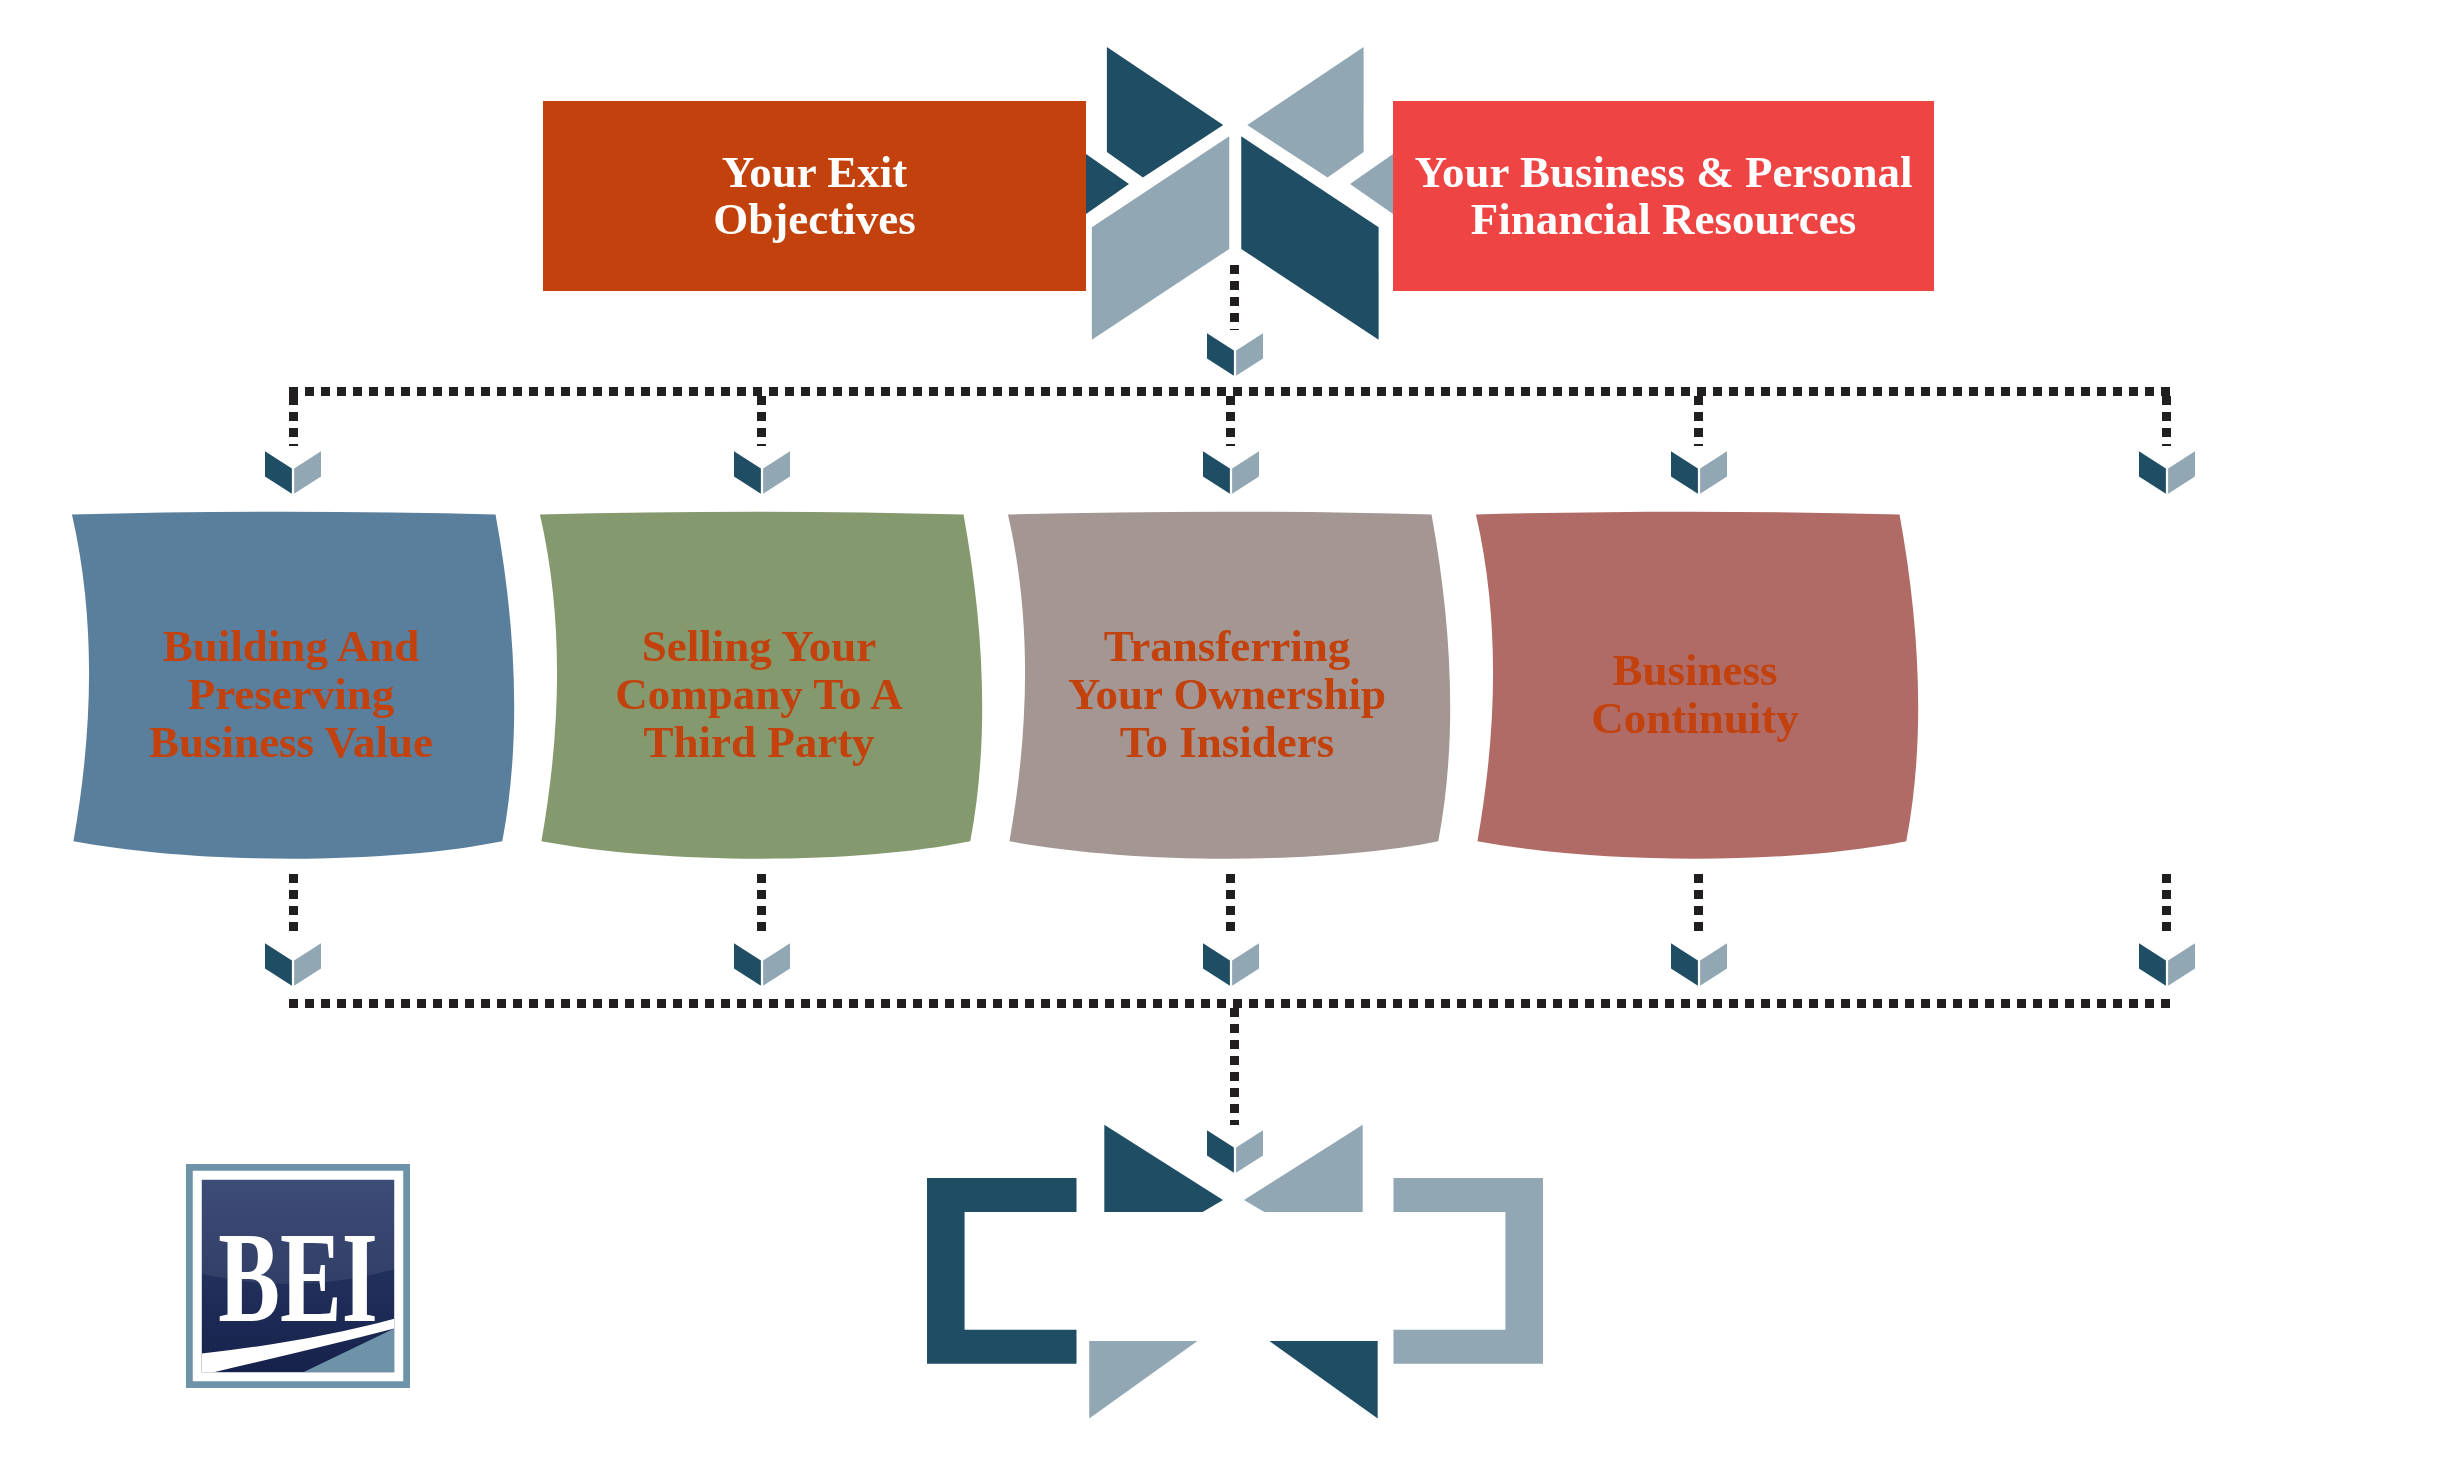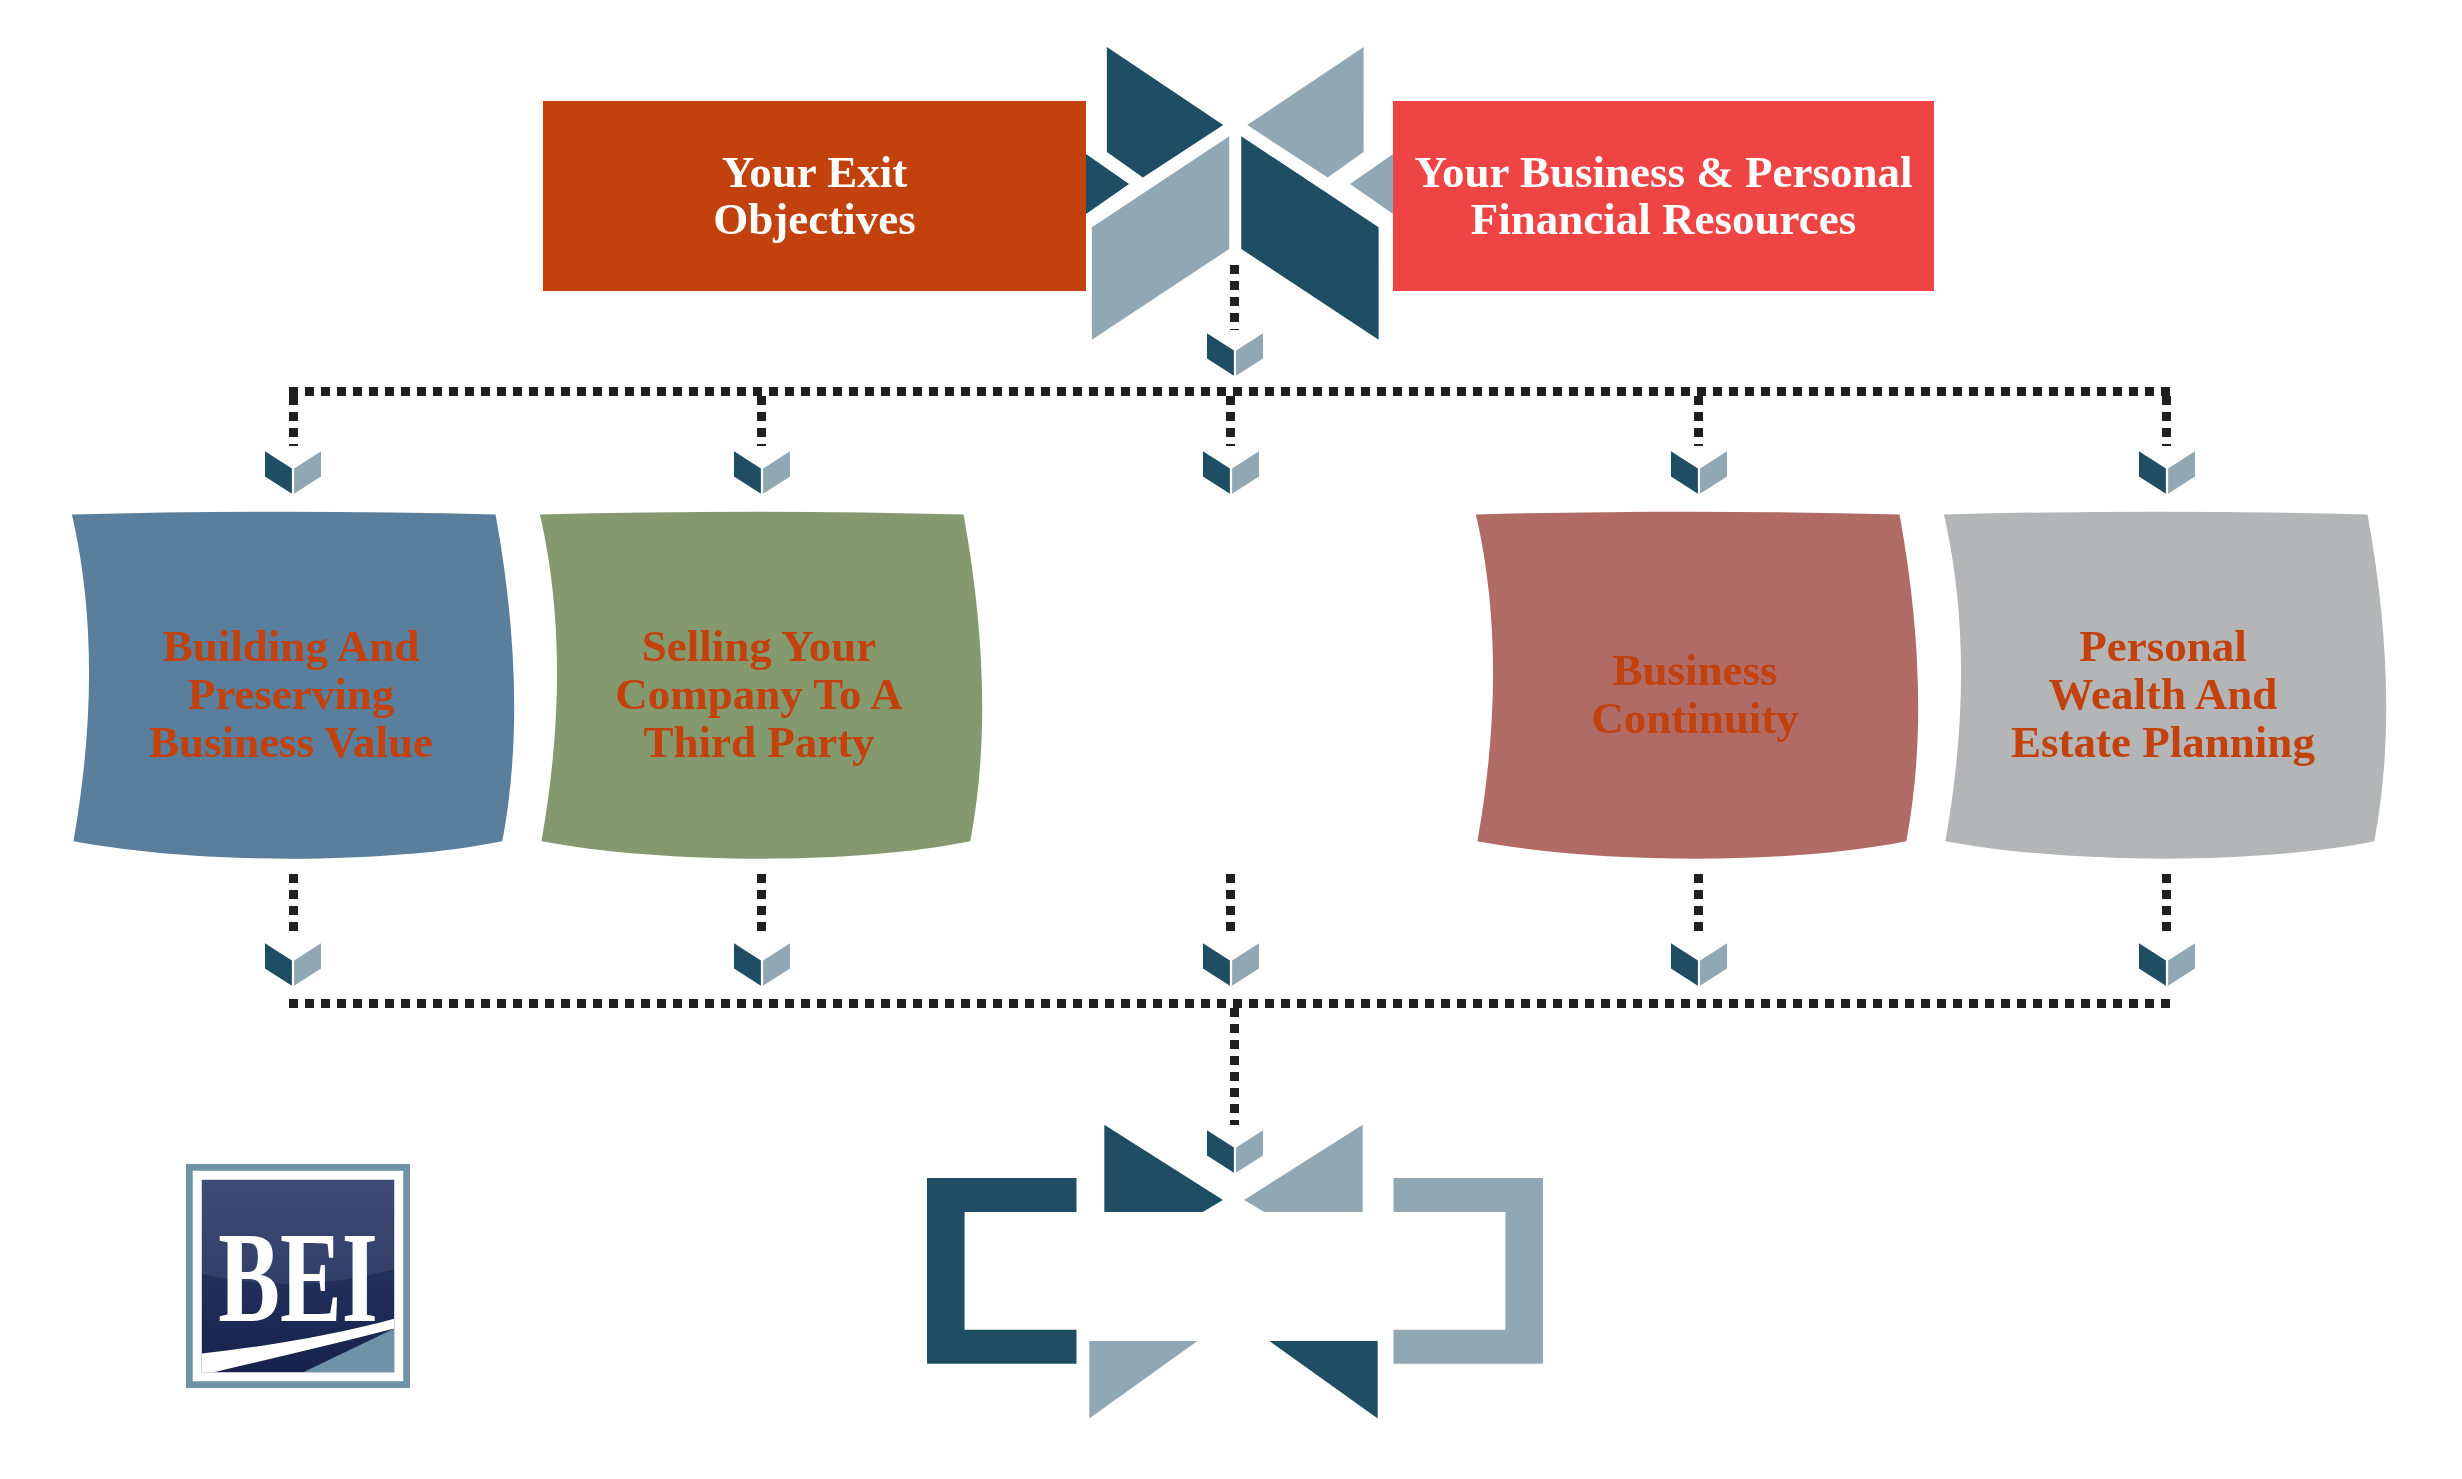--- a/index.html
+++ b/index.html
@@ -126,37 +126,37 @@
 
   <div class="banner" style="left:539px;">
     <svg width="451" height="353" viewBox="0 0 600 470">
       <path d="M 1,2 C 190,-3 380,-3 565,2 C 592,150 600,300 574,437 C 420,468 170,468 3,437 C 27,300 35,150 1,2 Z" fill="#85996e"></path>
     </svg>
     <div class="blbl">Selling Your
 Company To A
 Third Party</div>
   </div>
 
+  <div class="banner" style="left:1007px;">
+    <svg width="451" height="353" viewBox="0 0 600 470">
+      <path d="M 1,2 C 190,-3 380,-3 565,2 C 592,150 600,300 574,437 C 420,468 170,468 3,437 C 27,300 35,150 1,2 Z" fill="#a39693"></path>
+    </svg>
+    <div class="blbl">Transferring
+Your Ownership
+To Insiders</div>
+  </div>
 
   <div class="banner" style="left:1475px;">
     <svg width="451" height="353" viewBox="0 0 600 470">
       <path d="M 1,2 C 190,-3 380,-3 565,2 C 592,150 600,300 574,437 C 420,468 170,468 3,437 C 27,300 35,150 1,2 Z" fill="#b16b66"></path>
     </svg>
     <div class="blbl">Business
 Continuity</div>
   </div>
 
-  <div class="banner" style="left:1943px;">
-    <svg width="451" height="353" viewBox="0 0 600 470">
-      <path d="M 1,2 C 190,-3 380,-3 565,2 C 592,150 600,300 574,437 C 420,468 170,468 3,437 C 27,300 35,150 1,2 Z" fill="#b4b5b6"></path>
-    </svg>
-    <div class="blbl">Personal
-Wealth And
-Estate Planning</div>
-  </div>
 
   <div class="vdots" style="left:289px;top:874px;height:64px;"></div>
   <div class="vdots" style="left:757px;top:874px;height:64px;"></div>
   <div class="vdots" style="left:1226px;top:874px;height:64px;"></div>
   <div class="vdots" style="left:1694px;top:874px;height:64px;"></div>
   <div class="vdots" style="left:2162px;top:874px;height:64px;"></div>
 
   <div class="chev" style="left:265px;top:943px;">
     <svg width="56" height="43" viewBox="0 0 75 57">
         <polygon class="cl" points="0,0 36,23 36,57 0,34"></polygon>

